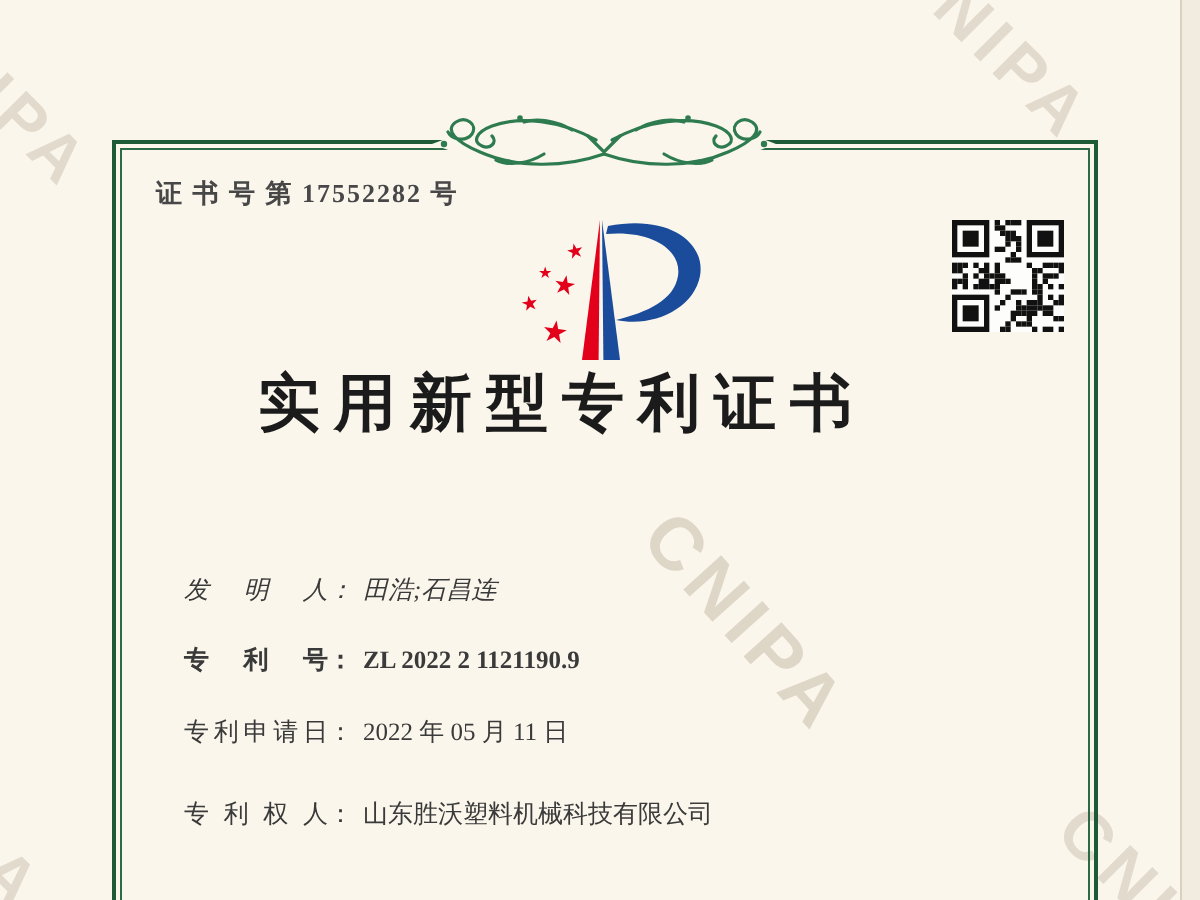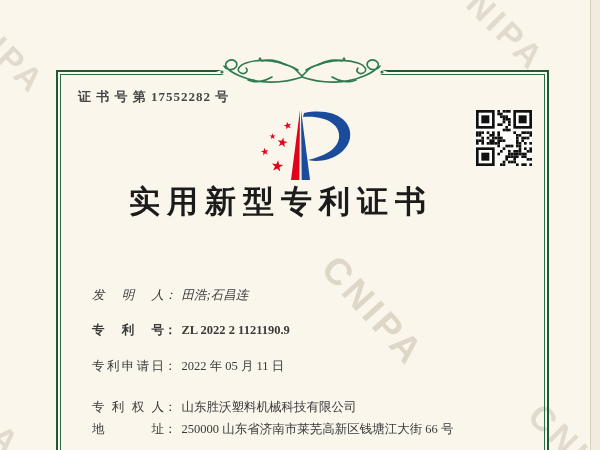--- a/index.html
+++ b/index.html
@@ -268,17 +268,14 @@
   </div>
   <div class="row r2">
     <span class="lbl">专利号</span><span class="sep">：</span><span class="val">ZL 2022 2 1121190.9</span>
   </div>
   <div class="row r3">
     <span class="lbl">专利申请日</span><span class="sep">：</span><span class="val">2022 年 05 月 11 日</span>
   </div>
   <div class="row r4">
     <span class="lbl">专利权人</span><span class="sep">：</span><span class="val">山东胜沃塑料机械科技有限公司</span>
   </div>
-  <div class="row r5">
-    <span class="lbl">地址</span><span class="sep">：</span><span class="val">250000  山东省济南市莱芜高新区钱塘江大街 66 号</span>
-  </div>
 
 </div>
 
 </body></html>

